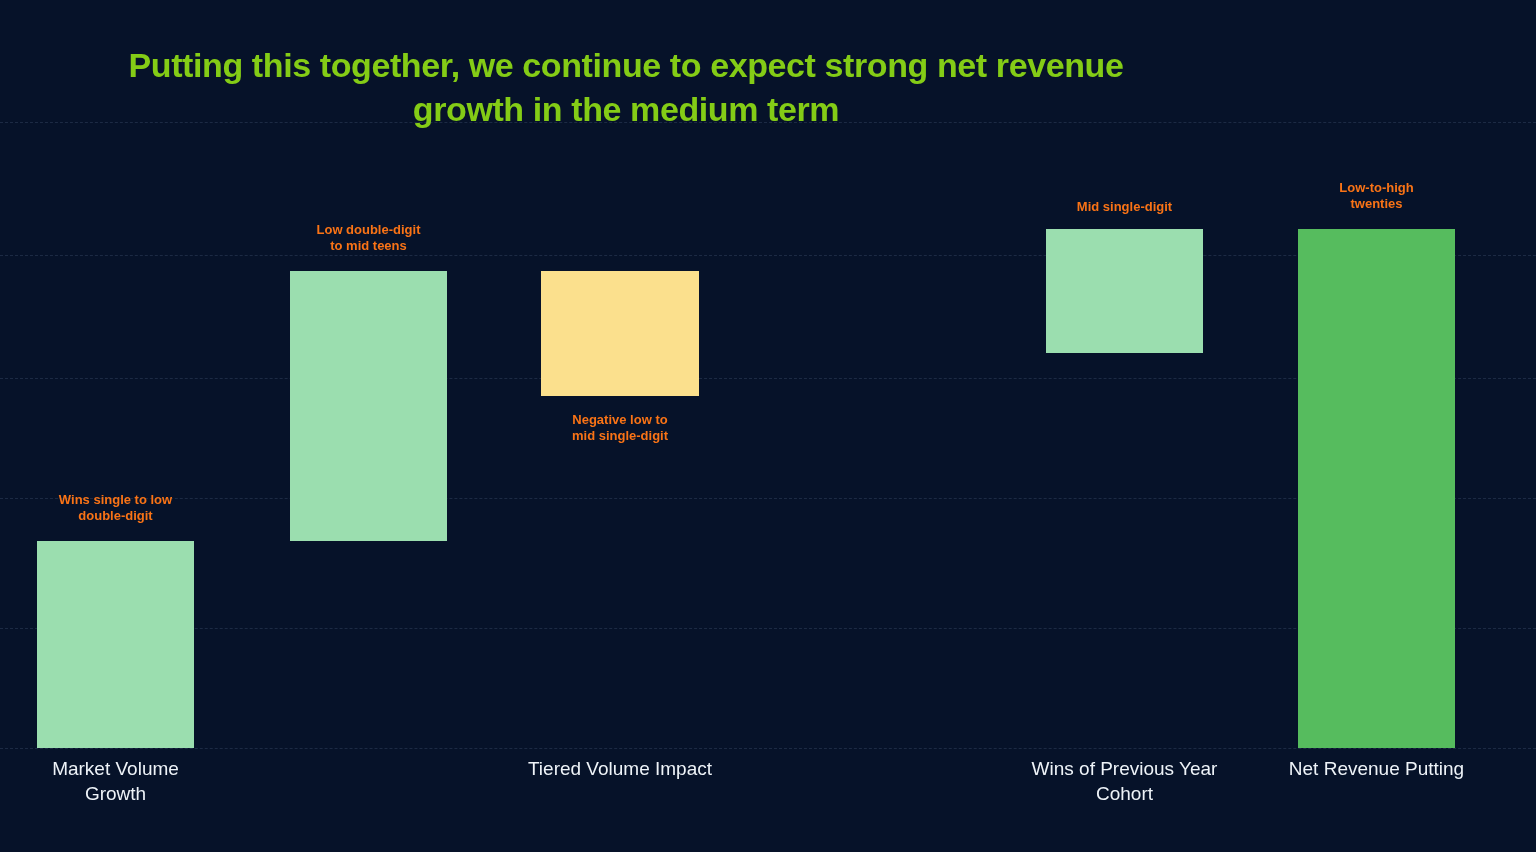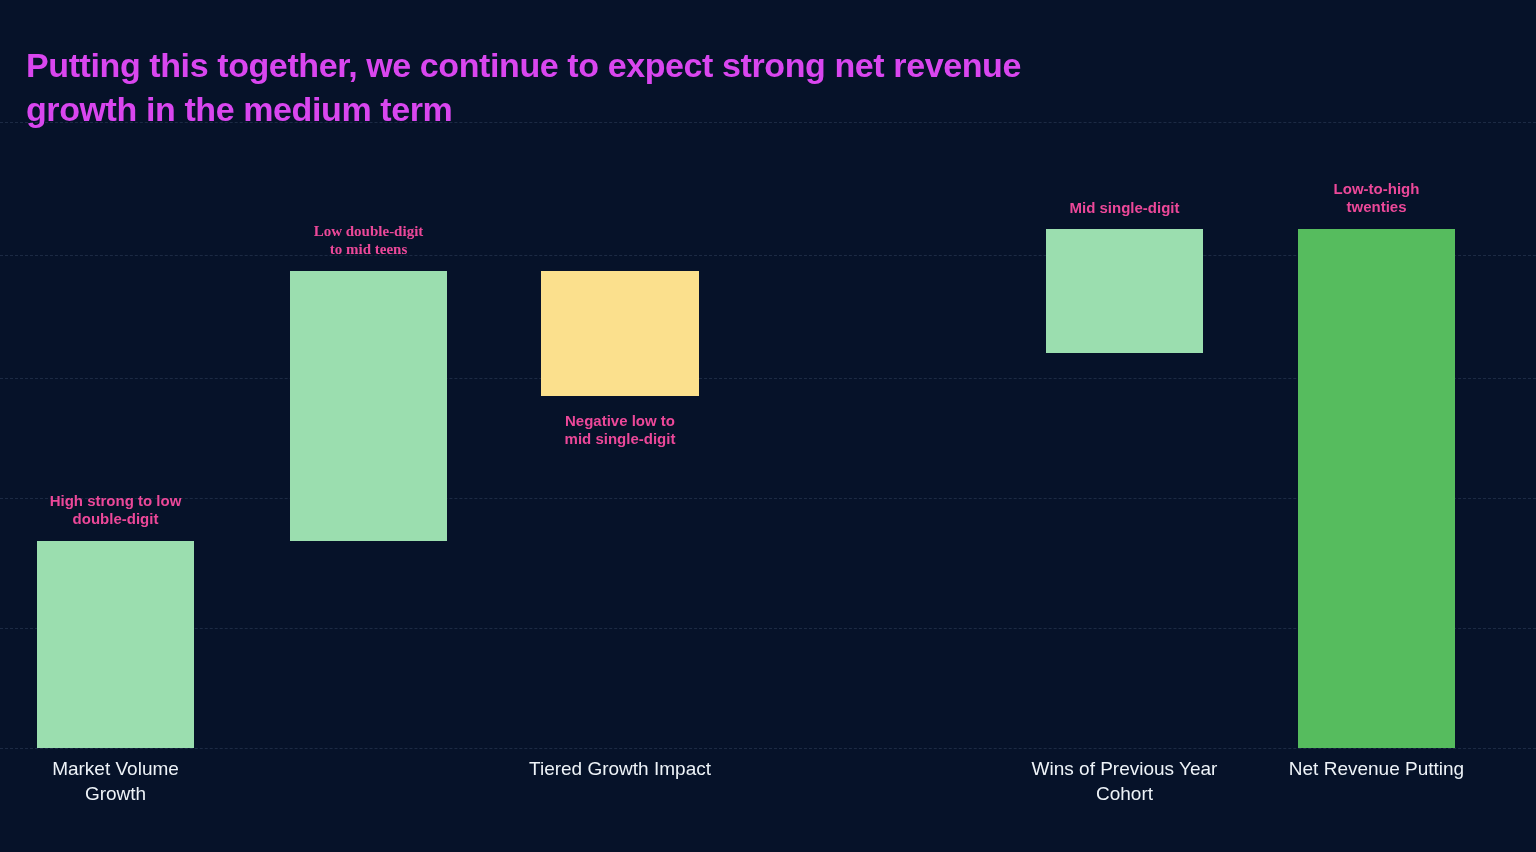--- a/index.html
+++ b/index.html
@@ -16,26 +16,27 @@
     font-family: "Liberation Sans", sans-serif;
     position: relative;
   }
 
   
   #slide-title {
     position: absolute;
     left: 26px;
     top: 44px;
     width: 1200px;
-    color: #d946ef;
+    color: #84cc16;
     font-size: 34px;
     font-weight: bold;
     line-height: 1.28;
     letter-spacing: -0.4px;
     white-space: pre-line;
+    text-align: center;
   }
 
   
   #chart-area {
     position: absolute;
     left: 0;
     top: 0;
     width: 1536px;
     height: 852px;
   }
@@ -70,22 +71,22 @@
     top: 0;
     height: 852px;
   }
 
   .bar {
     position: absolute;
   }
 
   .value-label {
     position: absolute;
-    color: #ec4899;
-    font-size: 15px;
+    color: #f97316;
+    font-size: 13px;
     font-weight: bold;
     line-height: 1.22;
     text-align: center;
     white-space: pre-line;
     left: 50%;
     transform: translateX(-50%);
     width: 230px;
   }
 
   .category-label {
@@ -115,35 +116,35 @@
         <div class="gridline" style="top: 122px;"></div>
         <div class="gridline" style="top: 255px;"></div>
         <div class="gridline" style="top: 378px;"></div>
         <div class="gridline" style="top: 498px;"></div>
         <div class="gridline" style="top: 628px;"></div>
         <div class="gridline" style="top: 748px;"></div>
       </div>
     <div id="plot">
         <div class="bar-group" style="left: 37px; width: 157px;">
           <div class="bar" style="left: 0px; top: 541px; width: 157px; height: 207px; background: rgb(155, 222, 175);"></div>
-          <div class="value-label" style="top: 492px;">High strong to low
+          <div class="value-label" style="top: 492px;">Wins single to low
 double-digit</div>
           <div class="category-label">Market Volume
 Growth</div>
         </div>
         <div class="bar-group" style="left: 290px; width: 157px;">
           <div class="bar" style="left: 0px; top: 271px; width: 157px; height: 270px; background: rgb(155, 222, 175);"></div>
-          <div class="value-label" style="top: 222px; font-family: Liberation Serif, serif;">Low double-digit
+          <div class="value-label" style="top: 222px;">Low double-digit
 to mid teens</div>
         </div>
         <div class="bar-group" style="left: 541px; width: 158px;">
           <div class="bar" style="left: 0px; top: 271px; width: 158px; height: 125px; background: rgb(251, 224, 141);"></div>
           <div class="value-label" style="top: 412px;">Negative low to
 mid single-digit</div>
-          <div class="category-label">Tiered Growth Impact</div>
+          <div class="category-label">Tiered Volume Impact</div>
         </div>
         <div class="bar-group" style="left: 1046px; width: 157px;">
           <div class="bar" style="left: 0px; top: 229px; width: 157px; height: 124px; background: rgb(155, 222, 175);"></div>
           <div class="value-label" style="top: 199px;">Mid single-digit</div>
           <div class="category-label">Wins of Previous Year
 Cohort</div>
         </div>
         <div class="bar-group" style="left: 1298px; width: 157px;">
           <div class="bar" style="left: 0px; top: 229px; width: 157px; height: 519px; background: rgb(86, 188, 94);"></div>
           <div class="value-label" style="top: 180px;">Low-to-high

